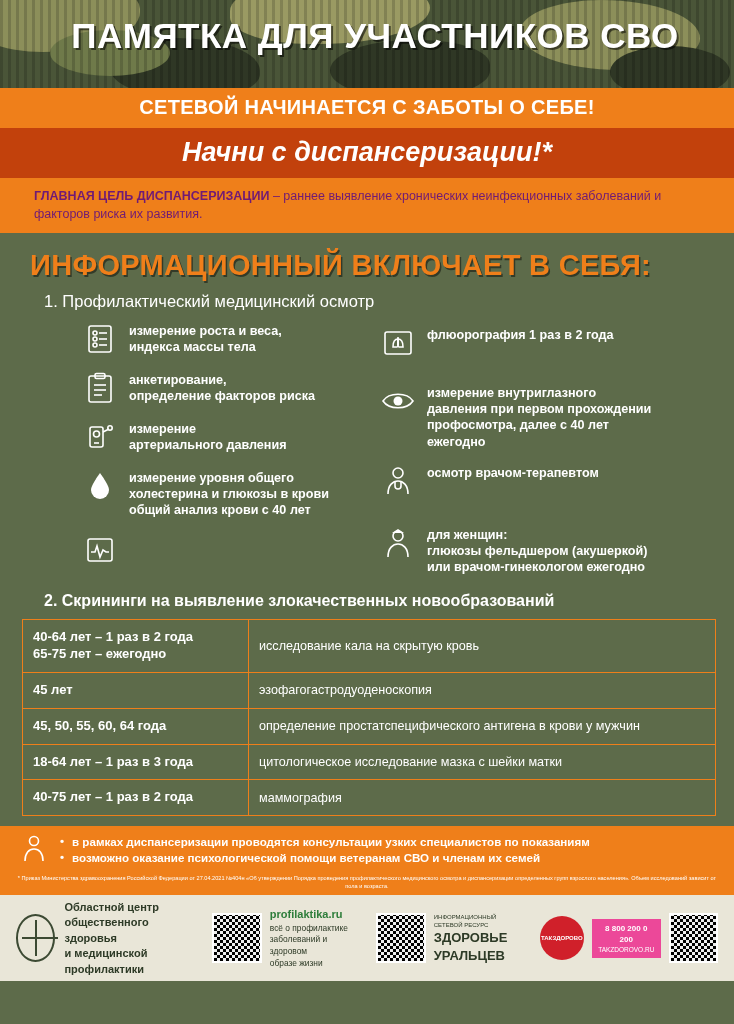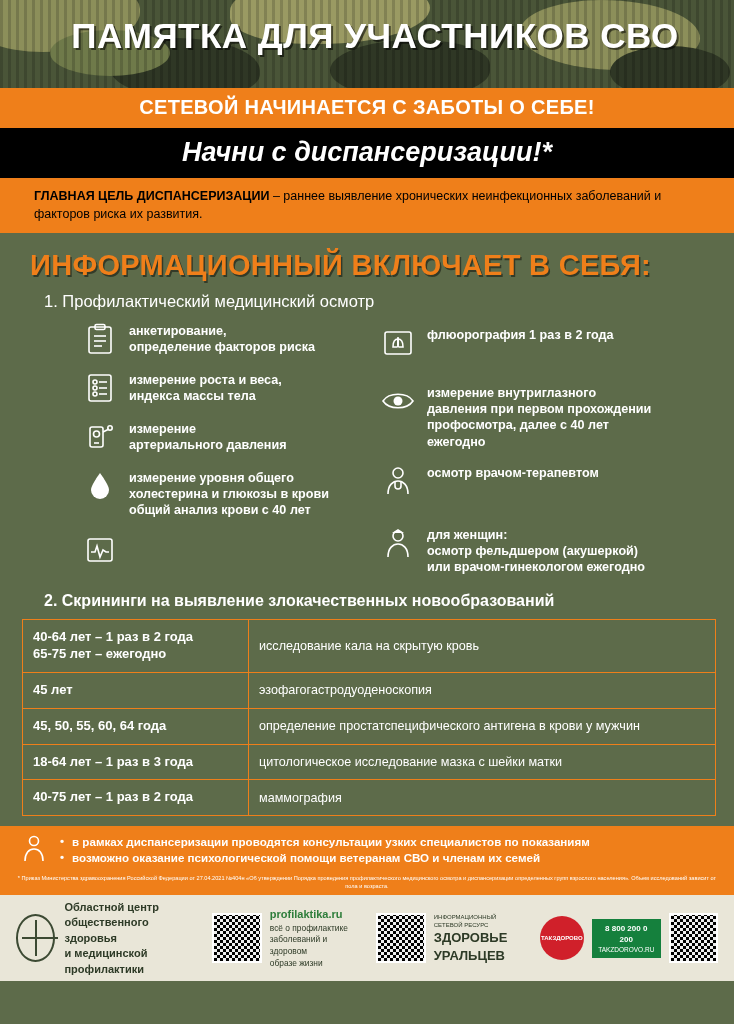--- a/index.html
+++ b/index.html
@@ -46,31 +46,31 @@
   
   .orange-bar{
     background:#ef7f1a;
     text-align:center;
     padding:8px 0 9px;
   }
   .orange-bar .l1{
     color:#ffffff;font-weight:bold;font-size:20px;letter-spacing:.3px;
   }
   .band-green{
-    background:#000000;
+    background:#c2410c;
     text-align:center;
     padding:9px 0 10px;
   }
   .band-green .l2{
     color:#ffffff;font-weight:bold;font-size:27px;font-style:italic;
   }
   .goal{
     background:#ef7f1a;
     padding:9px 34px 10px 34px;
-    color:#000000;
+    color:#701a75;
     font-size:12.5px;
     line-height:1.45;
   }
   .goal b{font-weight:bold;}
 
   
   .main{
     padding:14px 26px 0 26px;
   }
   .sec-title{
@@ -189,21 +189,21 @@
   .f-block .bt{font-size:8.4px;color:#2d3a26;line-height:1.4;width:92px;}
   .f-block .bt .big{color:#2d7d3a;font-weight:bold;font-size:11px;}
   .f-zdor{font-size:8px;color:#2d3a26;line-height:1.35;width:92px;}
   .f-zdor .big{font-weight:bold;font-size:13px;color:#2d3a26;}
   .badge-red{
     width:44px;height:44px;border-radius:50%;background:#d0202a;
     color:#fff;font-size:6px;display:flex;align-items:center;justify-content:center;
     text-align:center;line-height:1.1;padding:3px;box-sizing:border-box;font-weight:bold;
   }
   .phone{
-    background:#15803d;color:#fff;font-size:8px;font-weight:bold;
+    background:#ec4899;color:#fff;font-size:8px;font-weight:bold;
     padding:4px 6px;text-align:center;line-height:1.4;
   }
   .phone .u{font-size:6.5px;font-weight:normal;}
 </style>
 </head>
 <body>
 
 <div class="poster">
 
   <div class="camo">
@@ -234,50 +234,50 @@
     <div class="sec-title">ИНФОРМАЦИОННЫЙ ВКЛЮЧАЕТ В СЕБЯ:</div>
     <div class="sub1">1. Профилактический медицинский осмотр</div>
 
     <div class="cols">
 
       <div class="col col-left">
 
         <div class="item">
           <span class="ico">
             <svg width="30" height="32" viewBox="0 0 30 32" fill="none" stroke="#fff" stroke-width="1.6">
-              <rect x="4" y="4" width="22" height="26" rx="2"></rect>
-              <rect x="10" y="1.5" width="10" height="5" rx="1.5"></rect>
-              <line x1="9" y1="13" x2="21" y2="13"></line>
-                <line x1="9" y1="18" x2="21" y2="18"></line>
-                <line x1="9" y1="23" x2="17" y2="23"></line>
-            </svg>
-          </span>
-          <span class="txt" style="white-space:pre-line">анкетирование,
-определение факторов риска</span>
-        </div>
-
-        <div class="item">
-          <span class="ico">
-            <svg width="30" height="32" viewBox="0 0 30 32" fill="none" stroke="#fff" stroke-width="1.6">
               <rect x="4" y="3" width="22" height="26" rx="2"></rect>
               <circle cx="10" cy="10" r="2"></circle>
                 <line x1="14" y1="10" x2="22" y2="10"></line>
               <circle cx="10" cy="16" r="2"></circle>
                 <line x1="14" y1="16" x2="22" y2="16"></line>
               <circle cx="10" cy="22" r="2"></circle>
                 <line x1="14" y1="22" x2="22" y2="22"></line>
             </svg>
           </span>
           <span class="txt" style="white-space:pre-line">измерение роста и веса,
 индекса массы тела</span>
         </div>
 
         <div class="item">
           <span class="ico">
             <svg width="30" height="32" viewBox="0 0 30 32" fill="none" stroke="#fff" stroke-width="1.6">
+              <rect x="4" y="4" width="22" height="26" rx="2"></rect>
+              <rect x="10" y="1.5" width="10" height="5" rx="1.5"></rect>
+              <line x1="9" y1="13" x2="21" y2="13"></line>
+                <line x1="9" y1="18" x2="21" y2="18"></line>
+                <line x1="9" y1="23" x2="17" y2="23"></line>
+            </svg>
+          </span>
+          <span class="txt" style="white-space:pre-line">анкетирование,
+определение факторов риска</span>
+        </div>
+
+        <div class="item">
+          <span class="ico">
+            <svg width="30" height="32" viewBox="0 0 30 32" fill="none" stroke="#fff" stroke-width="1.6">
               <rect x="5" y="6" width="13" height="20" rx="2"></rect>
               <circle cx="11.5" cy="13" r="3"></circle>
               <line x1="18" y1="11" x2="24" y2="8"></line>
               <circle cx="25" cy="7" r="2.2"></circle>
               <line x1="9" y1="22" x2="14" y2="22"></line>
             </svg>
           </span>
           <span class="txt" style="white-space:pre-line">измерение
 артериального давления</span>
         </div>
@@ -344,21 +344,21 @@
 
         <div class="item" style="margin-top:26px">
           <span class="ico">
             <svg width="30" height="32" viewBox="0 0 30 32" fill="none" stroke="#fff" stroke-width="1.6">
               <circle cx="15" cy="9" r="5"></circle>
               <path d="M15 2 l-6 4 h12 z" fill="#fff" stroke="none"></path>
               <path d="M5 30 C5 21 10 17 15 17 C20 17 25 21 25 30"></path>
             </svg>
           </span>
           <span class="txt" style="white-space:pre-line">для женщин:
-осмотр фельдшером (акушеркой)
+глюкозы фельдшером (акушеркой)
 или врачом-гинекологом ежегодно</span>
         </div>
 
       </div>
     </div>
 
     <div class="sub2">2. Скрининги на выявление злокачественных новообразований</div>
   </div>
 
   <table class="tbl">

